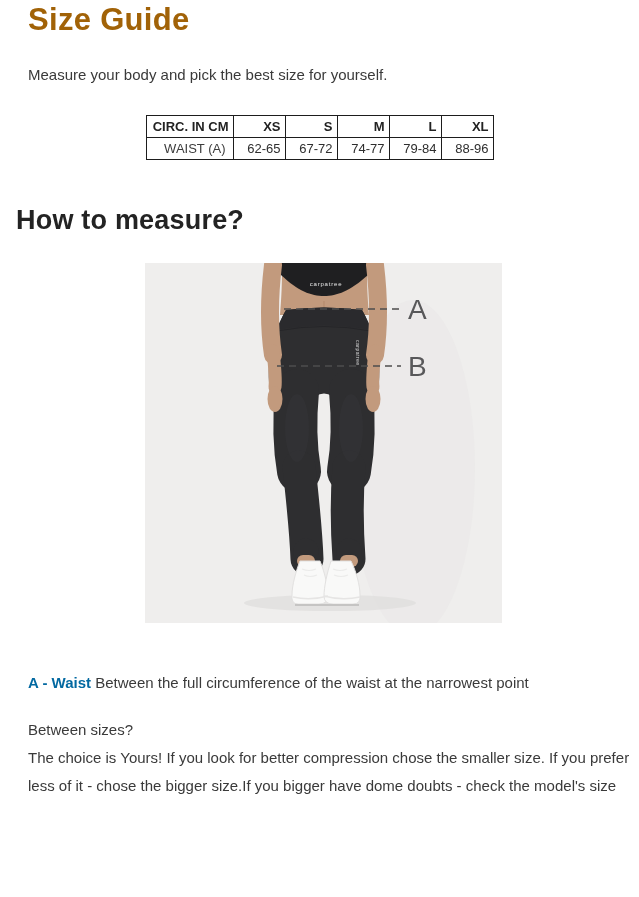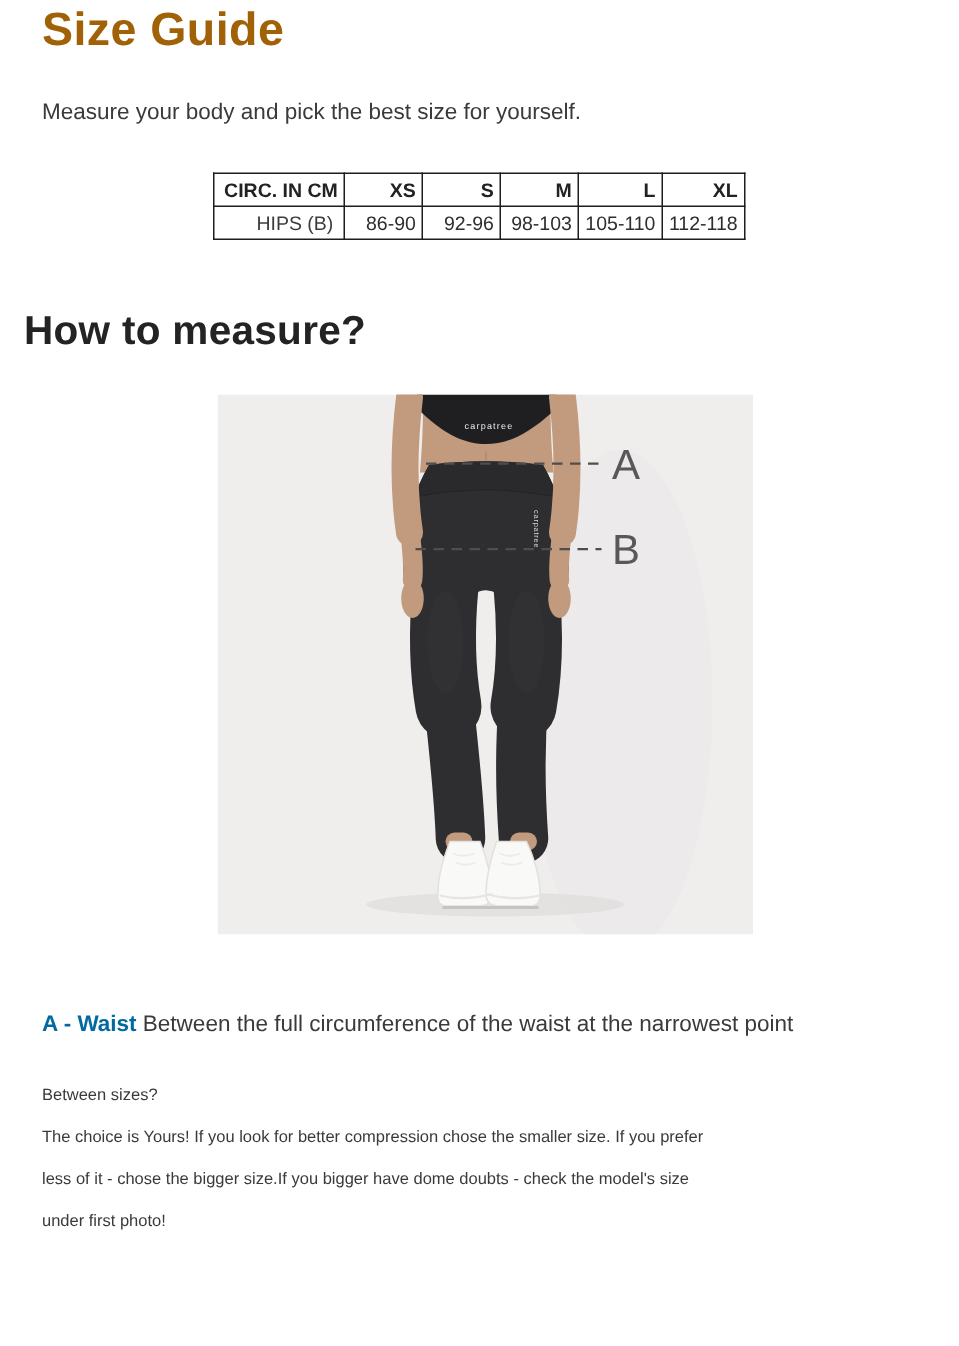--- a/index.html
+++ b/index.html
@@ -43,21 +43,21 @@
   }
 
   figure.measure-figure {
     margin:27px 0 0 145px;
     width:357px; height:360px;
   }
 
   .measure-notes { margin:46px 28px 0; font-size:15px; line-height:28px; color:#3a3a3a; }
   .measure-notes .term { font-weight:700; color:#0369a1; }
 
-  .sizing-advice { margin:19px 28px 0; font-size:11px; line-height:28px; color:#3a3a3a; }
+  .sizing-advice { margin:19px 28px 0; font-size:15px; line-height:28px; color:#3a3a3a; }
   .sizing-advice .line { white-space:nowrap; }
 </style>
 </head>
 <body>
 
 <div class="page">
 
   <h1 class="title">Size Guide</h1>
 
   <p class="subtitle">Measure your body and pick the best size for yourself.</p>
@@ -77,26 +77,26 @@
           <th>CIRC. IN CM</th>
           <th>XS</th>
           <th>S</th>
           <th>M</th>
           <th>L</th>
           <th>XL</th>
         </tr>
       </thead>
       <tbody>
         <tr>
-          <td class="row-label">HIPS (B)</td>
-          <td>86-90</td>
-          <td>92-96</td>
-          <td>98-103</td>
-          <td>105-110</td>
-          <td>112-118</td>
+          <td class="row-label">WAIST (A)</td>
+          <td>62-65</td>
+          <td>67-72</td>
+          <td>74-77</td>
+          <td>79-84</td>
+          <td>88-96</td>
         </tr>
       </tbody>
     </table>
   </div>
 
   <h2 class="section-title">How to measure?</h2>
 
   <figure class="measure-figure">
     <svg viewBox="0 0 357 360" width="357" height="360">
 
@@ -158,16 +158,15 @@
   </figure>
 
   <div class="measure-notes">
     <div><span class="term">A - Waist</span> <span>Between the full circumference of the waist at the narrowest point</span></div>
   </div>
 
   <div class="sizing-advice">
     <div class="line">Between sizes?</div>
     <div class="line">The choice is Yours! If you look for better compression chose the smaller size. If you prefer</div>
     <div class="line">less of it - chose the bigger size.If you bigger have dome doubts - check the model's size</div>
-    <div class="line">under first photo!</div>
   </div>
 
 </div>
 
 </body></html>

